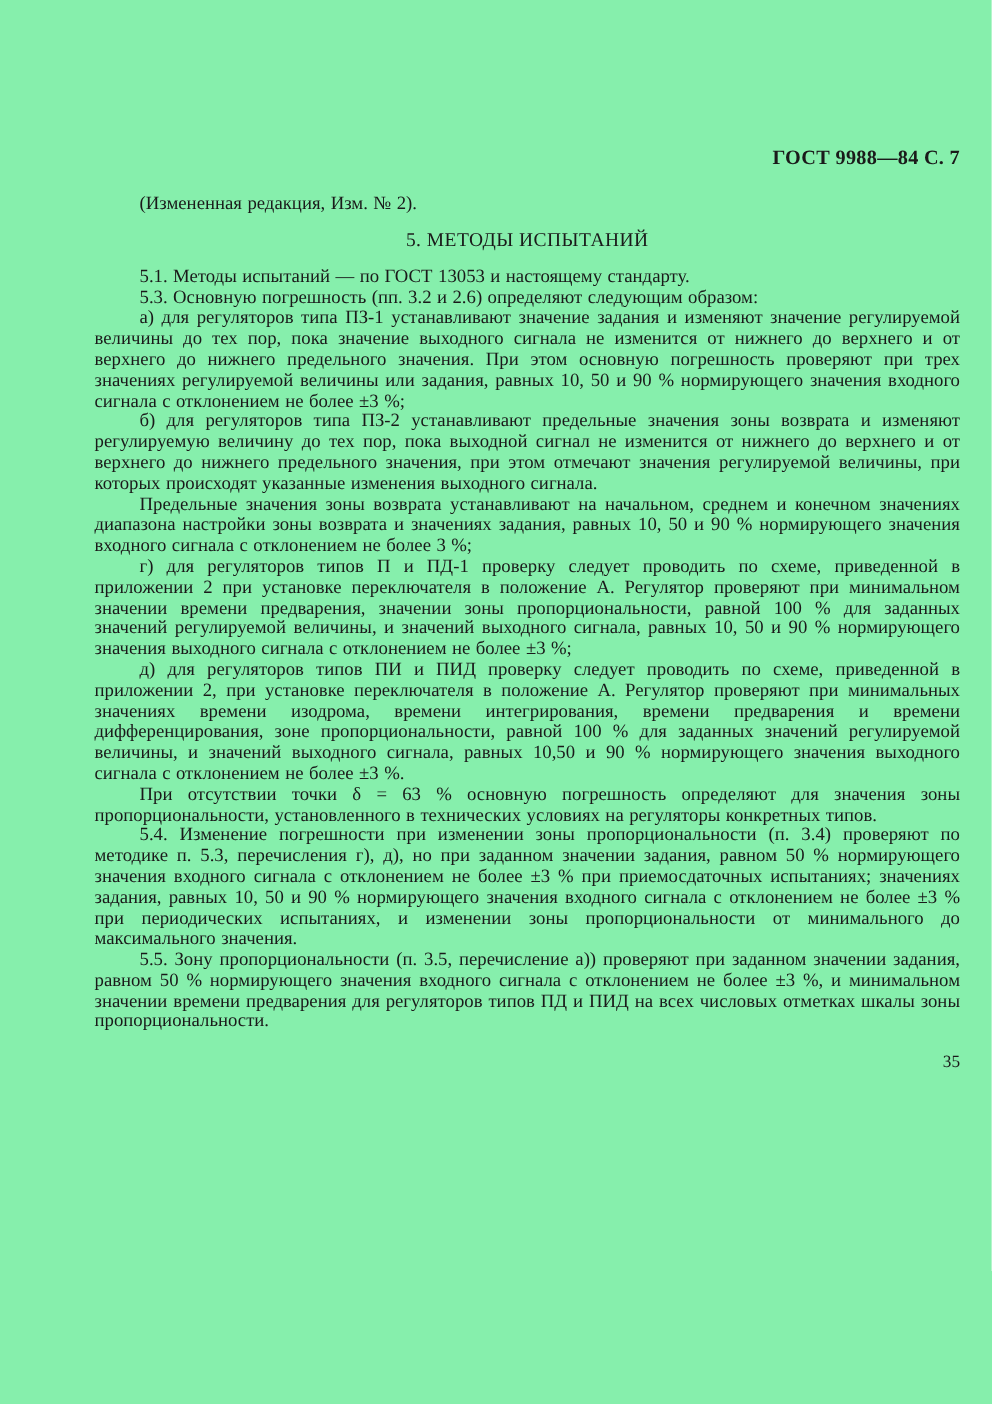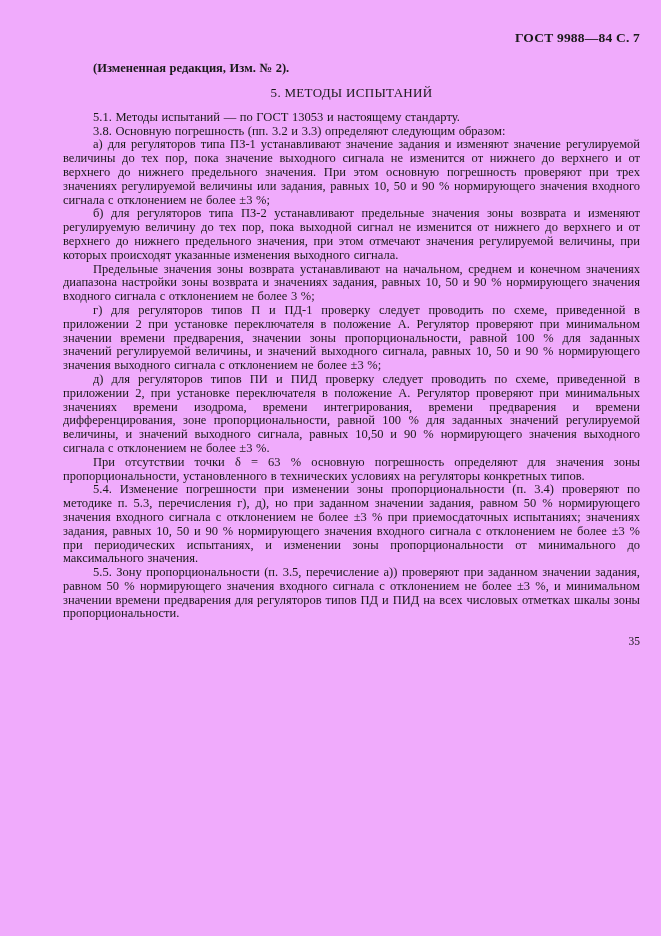--- a/index.html
+++ b/index.html
@@ -11,41 +11,41 @@
     width: 661px;
     height: 936px;
     overflow: hidden;
     font-family: "Liberation Serif", "DejaVu Serif", serif;
     color: #1a1a1a;
   }
   .page {
     box-sizing: border-box;
     width: 661px;
     height: 936px;
-    padding: 30px 21px 0 63px;
-    background: #f0abfc;
+    padding: 97px 21px 0 63px;
+    background: #86efac;
   }
   .running-header {
     text-align: right;
     font-weight: bold;
     font-size: 13.5px;
     line-height: 15px;
     margin-bottom: 17px;
     letter-spacing: 0.2px;
   }
   p.para {
     margin: 0;
     font-size: 12.5px;
     line-height: 13.8px;
     text-align: justify;
     text-indent: 30px;
     word-spacing: 0.5px;
   }
   p.para.bold {
-    font-weight: bold;
+    font-weight: normal;
   }
   h2.section-heading {
     margin: 10px 0 11px 0;
     font-size: 13px;
     line-height: 14px;
     font-weight: normal;
     text-align: center;
     text-indent: 0;
     letter-spacing: 0.3px;
   }
@@ -73,21 +73,21 @@
 
   <p class="para bold">(Измененная редакция, Изм. № 2).</p>
 
   <h2 class="section-heading">5. МЕТОДЫ ИСПЫТАНИЙ</h2>
 
   <p class="para">5.1. Методы испытаний — по ГОСТ 13053 и настоящему стандарту.</p>
 
 
 
 
-  <p class="para">3.8. Основную погрешность (пп. 3.2 и 3.3) определяют следующим образом:</p>
+  <p class="para">5.3. Основную погрешность (пп. 3.2 и 2.6) определяют следующим образом:</p>
 
   <p class="para">а) для регуляторов типа ПЗ-1 устанавливают значение задания и изменяют значение регулируемой величины до тех пор, пока значение выходного сигнала не изменится от нижнего до верхнего и от верхнего до нижнего предельного значения. При этом основную погрешность проверяют при трех значениях регулируемой величины или задания, равных 10, 50 и 90 % нормирующего значения входного сигнала с отклонением не более ±3 %;</p>
 
   <p class="para">б) для регуляторов типа ПЗ-2 устанавливают предельные значения зоны возврата и изменяют регулируемую величину до тех пор, пока выходной сигнал не изменится от нижнего до верхнего и от верхнего до нижнего предельного значения, при этом отмечают значения регулируемой величины, при которых происходят указанные изменения выходного сигнала.</p>
 
   <p class="para">Предельные значения зоны возврата устанавливают на начальном, среднем и конечном значениях диапазона настройки зоны возврата и значениях задания, равных 10, 50 и 90 % нормирующего значения входного сигнала с отклонением не более 3 %;</p>
 
 
   <p class="para">г) для регуляторов типов П и ПД-1 проверку следует проводить по схеме, приведенной в приложении 2 при установке переключателя в положение А. Регулятор проверяют при минимальном значении времени предварения, значении зоны пропорциональности, равной 100 % для заданных значений регулируемой величины, и значений выходного сигнала, равных 10, 50 и 90 % нормирующего значения выходного сигнала с отклонением не более ±3 %;</p>
 

